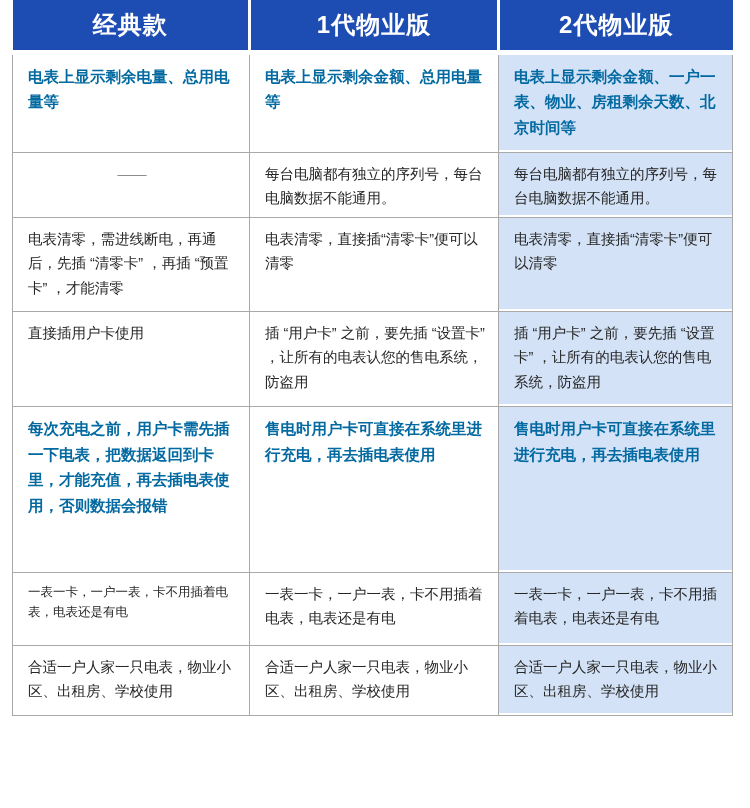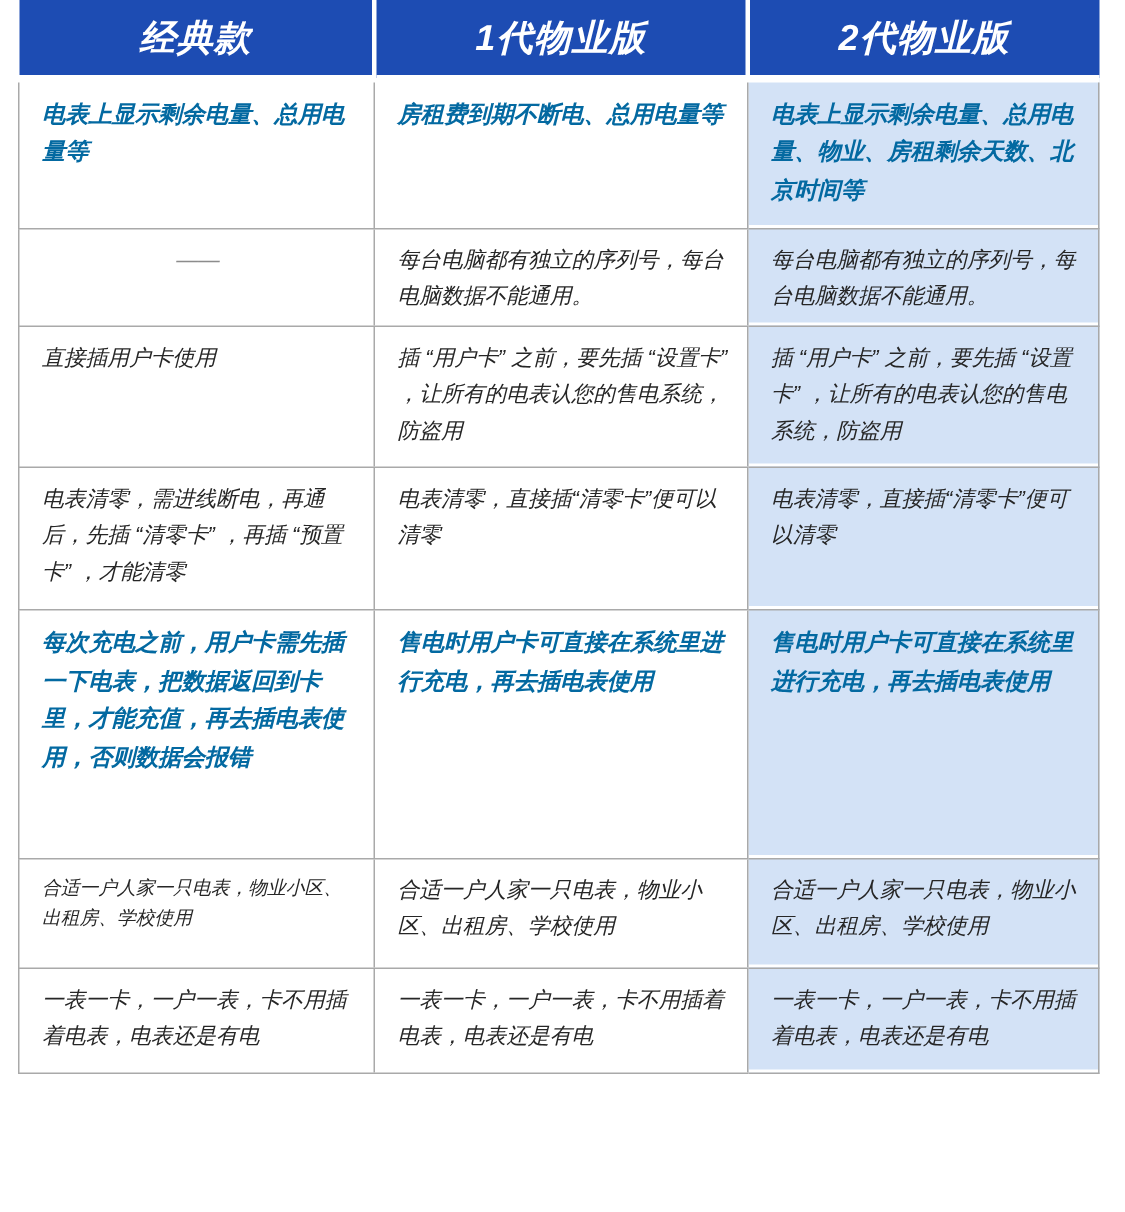--- a/index.html
+++ b/index.html
@@ -9,21 +9,21 @@
     --border:#a9a9a9;
     --body-text:#262626;
     --dash:#8c8c8c;
   }
   *{box-sizing:border-box;}
   html,body{margin:0;padding:0;background:#ffffff;}
   body{
     width:750px;height:808px;overflow:hidden;
     font-family:"Liberation Sans","DejaVu Sans",sans-serif;
   }
-  .page{position:relative;width:750px;height:568px;background:#ffffff;font-style:italic;}
+  .page{position:relative;width:750px;height:568px;background:#ffffff;}
   table.cmp{
     border-collapse:collapse;table-layout:fixed;
     margin:0 0 0 12px;width:720px;
   }
   col.c1{width:237px}
   col.c2{width:249px}
   col.c3{width:234px}
   thead th{
     background:var(--header-bg,#1d4cb3);
     color:var(--header-text,#fff);
@@ -84,48 +84,48 @@
     <thead>
       <tr id="header-row">
           <th>经典款</th>
           <th>1代物业版</th>
           <th>2代物业版</th>
         </tr>
     </thead>
     <tbody id="table-body">
         <tr>
           <td class="col1">电表上显示剩余电量、总用电量等</td>
-          <td class="col2">房租费到期不断电、总用电量等</td>
-          <td class="col3">电表上显示剩余电量、总用电量、物业、房租剩余天数、北京时间等</td>
+          <td class="col2">电表上显示剩余金额、总用电量等</td>
+          <td class="col3">电表上显示剩余金额、一户一表、物业、房租剩余天数、北京时间等</td>
         </tr>
         <tr>
           <td class="col1">——</td>
           <td class="col2">每台电脑都有独立的序列号，每台电脑数据不能通用。</td>
           <td class="col3">每台电脑都有独立的序列号，每台电脑数据不能通用。</td>
         </tr>
         <tr>
+          <td class="col1">电表清零，需进线断电，再通后，先插 “清零卡” ，再插 “预置卡” ，才能清零</td>
+          <td class="col2">电表清零，直接插“清零卡”便可以清零</td>
+          <td class="col3">电表清零，直接插“清零卡”便可以清零</td>
+        </tr>
+        <tr>
           <td class="col1">直接插用户卡使用</td>
           <td class="col2">插 “用户卡” 之前，要先插 “设置卡” ，让所有的电表认您的售电系统，防盗用</td>
           <td class="col3">插 “用户卡” 之前，要先插 “设置卡” ，让所有的电表认您的售电系统，防盗用</td>
-        </tr>
-        <tr>
-          <td class="col1">电表清零，需进线断电，再通后，先插 “清零卡” ，再插 “预置卡” ，才能清零</td>
-          <td class="col2">电表清零，直接插“清零卡”便可以清零</td>
-          <td class="col3">电表清零，直接插“清零卡”便可以清零</td>
         </tr>
         <tr>
           <td class="col1">每次充电之前，用户卡需先插一下电表，把数据返回到卡里，才能充值，再去插电表使用，否则数据会报错</td>
           <td class="col2">售电时用户卡可直接在系统里进行充电，再去插电表使用</td>
           <td class="col3">售电时用户卡可直接在系统里进行充电，再去插电表使用</td>
         </tr>
         <tr>
+          <td class="col1">一表一卡，一户一表，卡不用插着电表，电表还是有电</td>
+          <td class="col2">一表一卡，一户一表，卡不用插着电表，电表还是有电</td>
+          <td class="col3">一表一卡，一户一表，卡不用插着电表，电表还是有电</td>
+        </tr>
+        <tr>
           <td class="col1">合适一户人家一只电表，物业小区、出租房、学校使用</td>
           <td class="col2">合适一户人家一只电表，物业小区、出租房、学校使用</td>
           <td class="col3">合适一户人家一只电表，物业小区、出租房、学校使用</td>
-        </tr>
-        <tr>
-          <td class="col1">一表一卡，一户一表，卡不用插着电表，电表还是有电</td>
-          <td class="col2">一表一卡，一户一表，卡不用插着电表，电表还是有电</td>
-          <td class="col3">一表一卡，一户一表，卡不用插着电表，电表还是有电</td>
         </tr>
       </tbody>
   </table>
 </div>
 
 </body></html>

